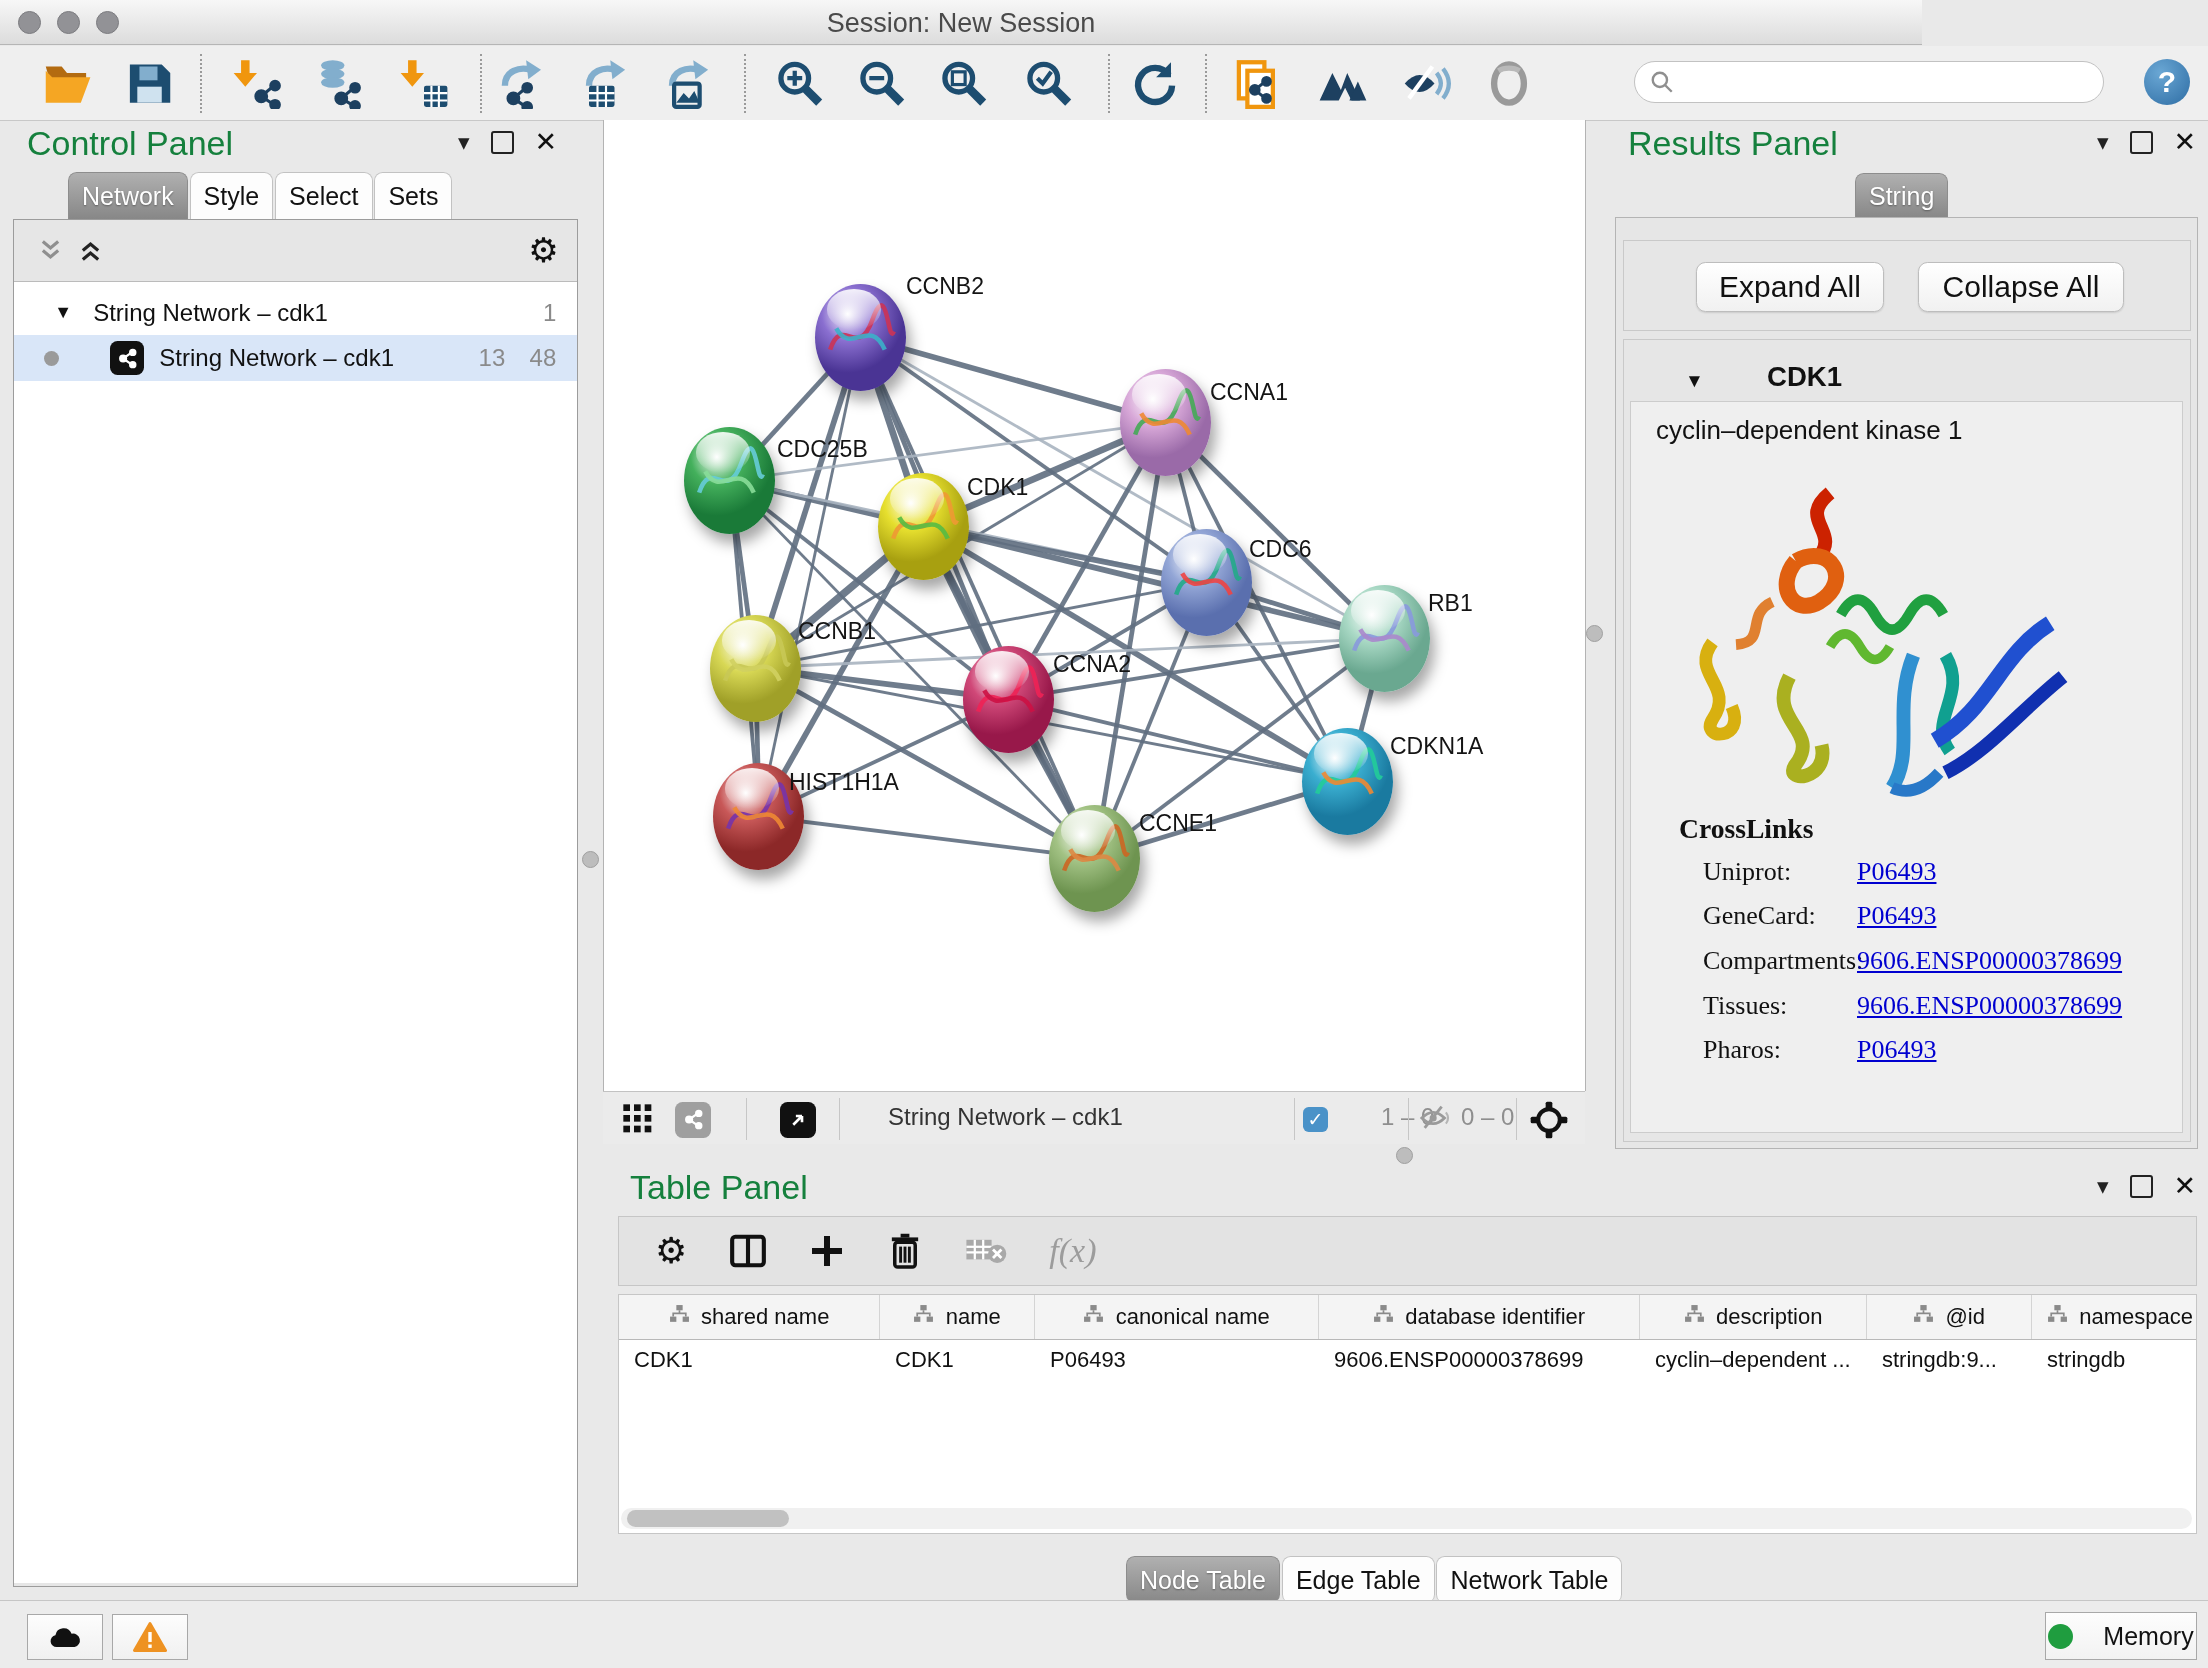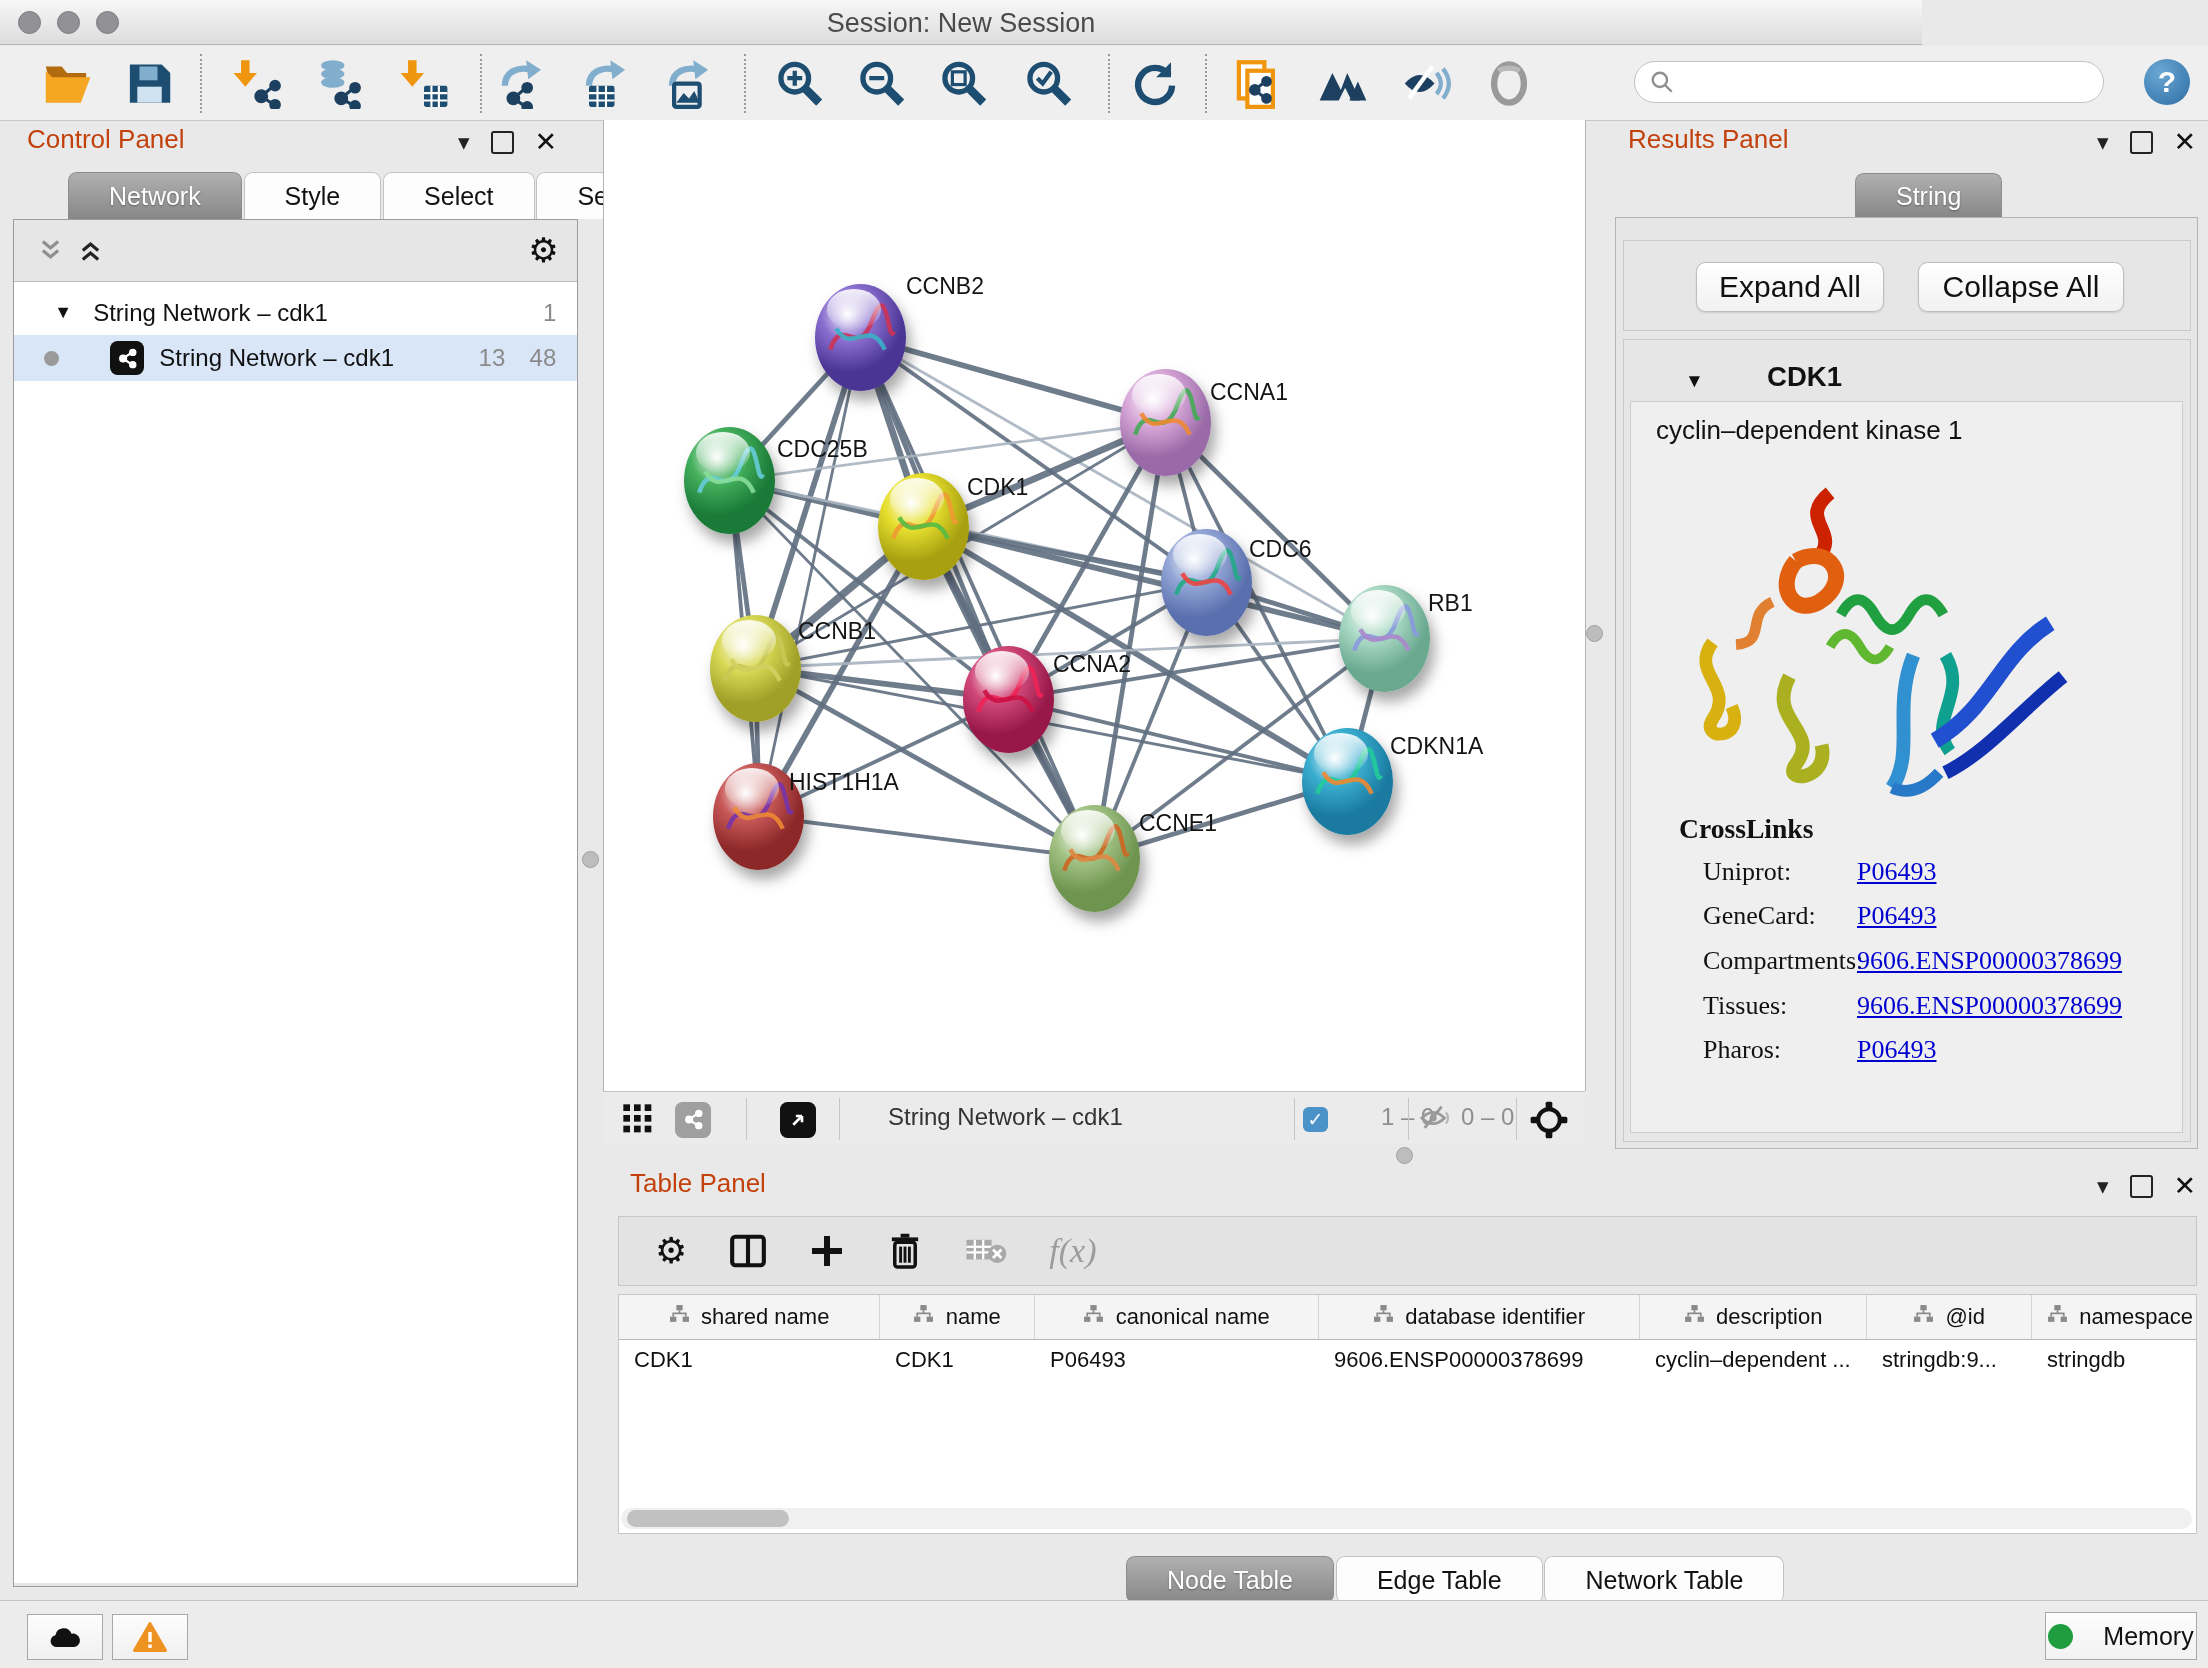--- a/index.html
+++ b/index.html
@@ -15,26 +15,26 @@
   #toolbar{left:0;top:46px;width:2208px;height:74px;background:#efefef;border-bottom:1.9px solid #c8c8c8;}
   .tbtn{position:absolute;top:9.5px;width:55px;height:55px;transform:translateX(-50%);
         display:flex;align-items:center;justify-content:center;}
   .tsep{position:absolute;top:7.6px;height:59px;border-left:2.9px dotted #9a9a9a;}
   #searchbox{position:absolute;left:1634px;top:15px;width:470px;height:42px;background:#fff;
              border:1.9px solid #c2c2c2;border-radius:21px;display:flex;align-items:center;padding-left:13.3px;box-sizing:border-box;}
   #helpbtn{position:absolute;left:2144px;top:13.3px;width:46px;height:46px;border-radius:50%;
            background:radial-gradient(circle at 35% 30%,#6aa7d4,#2e6da4);color:#fff;font-size:30px;font-weight:bold;
            display:flex;align-items:center;justify-content:center;}
   
-  .ptitle{font-size:26px;color:#c2410c;}
+  .ptitle{font-size:34px;color:#15803d;}
   .winbtns{display:flex;align-items:center;gap:21px;}
   .wb-collapse{font-size:23px;color:#222;}
   .wb-float{width:19px;height:19px;border:2.9px solid #222;border-radius:2.9px;}
   .wb-close{font-size:27px;font-weight:bold;color:#111;}
-  .tab{height:46px;padding:0 40px;display:flex;align-items:center;background:#fdfdfd;
+  .tab{height:46px;padding:0 13px;display:flex;align-items:center;background:#fdfdfd;
        border:1px solid #c2c2c2;border-bottom:none;border-radius:8.6px 8.6px 0 0;font-size:25px;margin-right:1.9px;text-align:right;}
   .tab.sel{background:linear-gradient(#b0b0b0,#878787);color:#fff;border-color:#8d8d8d;
            text-shadow:0 1px 1.9px rgba(0,0,0,.35);}
   .btn{background:linear-gradient(#ffffff,#f1f1f1);border:1.9px solid #bdbdbd;border-radius:9.5px;
        font-size:30px;display:flex;align-items:center;justify-content:center;box-shadow:0 1px 1.9px rgba(0,0,0,.12);}
   
   #cp-box{left:13.3px;top:219px;width:563px;height:1366px;border:1.9px solid #9c9c9c;background:#e6e6e6;}
   #cp-strip{left:0;top:0;width:100%;height:59px;display:flex;align-items:center;}
   #cp-tree{left:0;top:61px;width:100%;height:1301px;background:#fff;border-top:1px solid #bbb;}
   .trow{position:absolute;left:0;width:100%;height:46px;display:flex;align-items:center;font-size:24px;}

